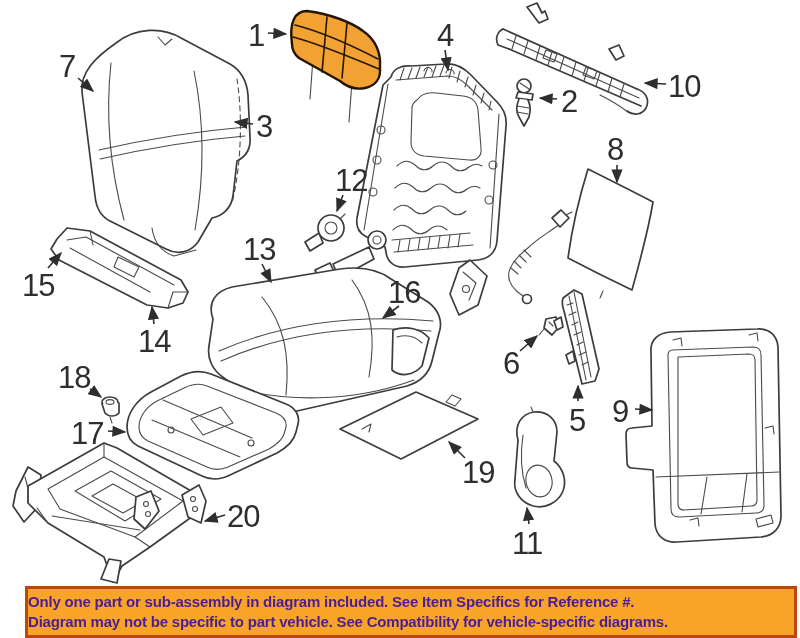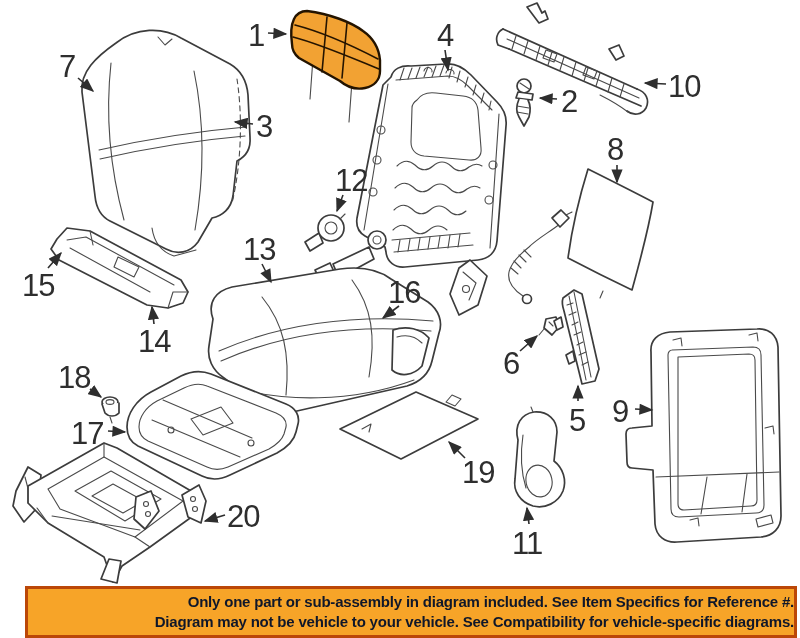--- a/index.html
+++ b/index.html
@@ -10,22 +10,22 @@
   .o{fill:none;stroke:#3C3C3C;stroke-width:1.7;stroke-linejoin:round;stroke-linecap:round;}
   .ow{fill:#ffffff;stroke:#3C3C3C;stroke-width:1.7;stroke-linejoin:round;stroke-linecap:round;}
   .d{fill:none;stroke:#4A4A4A;stroke-width:1.1;stroke-linejoin:round;stroke-linecap:round;}
   .dash{stroke-dasharray:5,4;}
   .num{font-size:31px;fill:#2E2E2E;letter-spacing:-1px;}
   .arr{fill:none;stroke:#2E2E2E;stroke-width:1.6;}
   .hl{stroke:#241400;stroke-width:2.4;stroke-linejoin:round;stroke-linecap:round;}
   .hld{fill:none;stroke:#241400;stroke-width:1.6;stroke-linejoin:round;stroke-linecap:round;}
   
   .banner{position:absolute;left:25px;top:586px;width:772px;height:52px;box-sizing:border-box;
-          background:#F7A428;border:3px solid #BB4708;color:#0f172a;font-weight:bold;
-          font-size:15px;line-height:20px;text-align:right;padding-top:3px;letter-spacing:-0.2px;}
+          background:#F7A428;border:3px solid #BB4708;color:#4c1d95;font-weight:bold;
+          font-size:15px;line-height:20px;text-align:left;padding-top:3px;letter-spacing:-0.2px;}
   .banner div{white-space:nowrap;}
 </style>
 </head>
 <body>
 
 <div class="stage">
 <svg width="800" height="586" viewBox="0 0 800 586">
   <defs>
     <marker id="ah" viewBox="0 0 10 8" refX="9" refY="4" markerWidth="9" markerHeight="7" orient="auto">
       <path d="M0,0 L10,4 L0,8 Z" fill="#2E2E2E"></path>
@@ -247,15 +247,15 @@
     <path class="arr" d="M90,389 L101,397" marker-end="url(#ah)"></path>
     <text x="462" y="483">19</text>
     <path class="arr" d="M465,458 L449,442" marker-end="url(#ah)"></path>
     <text x="227" y="527">20</text>
     <path class="arr" d="M225,515 L205,521" marker-end="url(#ah)"></path>
   </g>
 </svg>
 
   <div class="banner">
     <div>Only one part or sub-assembly in diagram included. See Item Specifics for Reference #.</div>
-    <div>Diagram may not be vehicle to your vehicle. See Compatibility for vehicle-specific diagrams.</div>
+    <div>Diagram may not be specific to part vehicle. See Compatibility for vehicle-specific diagrams.</div>
   </div>
 </div>
 
 </body></html>

